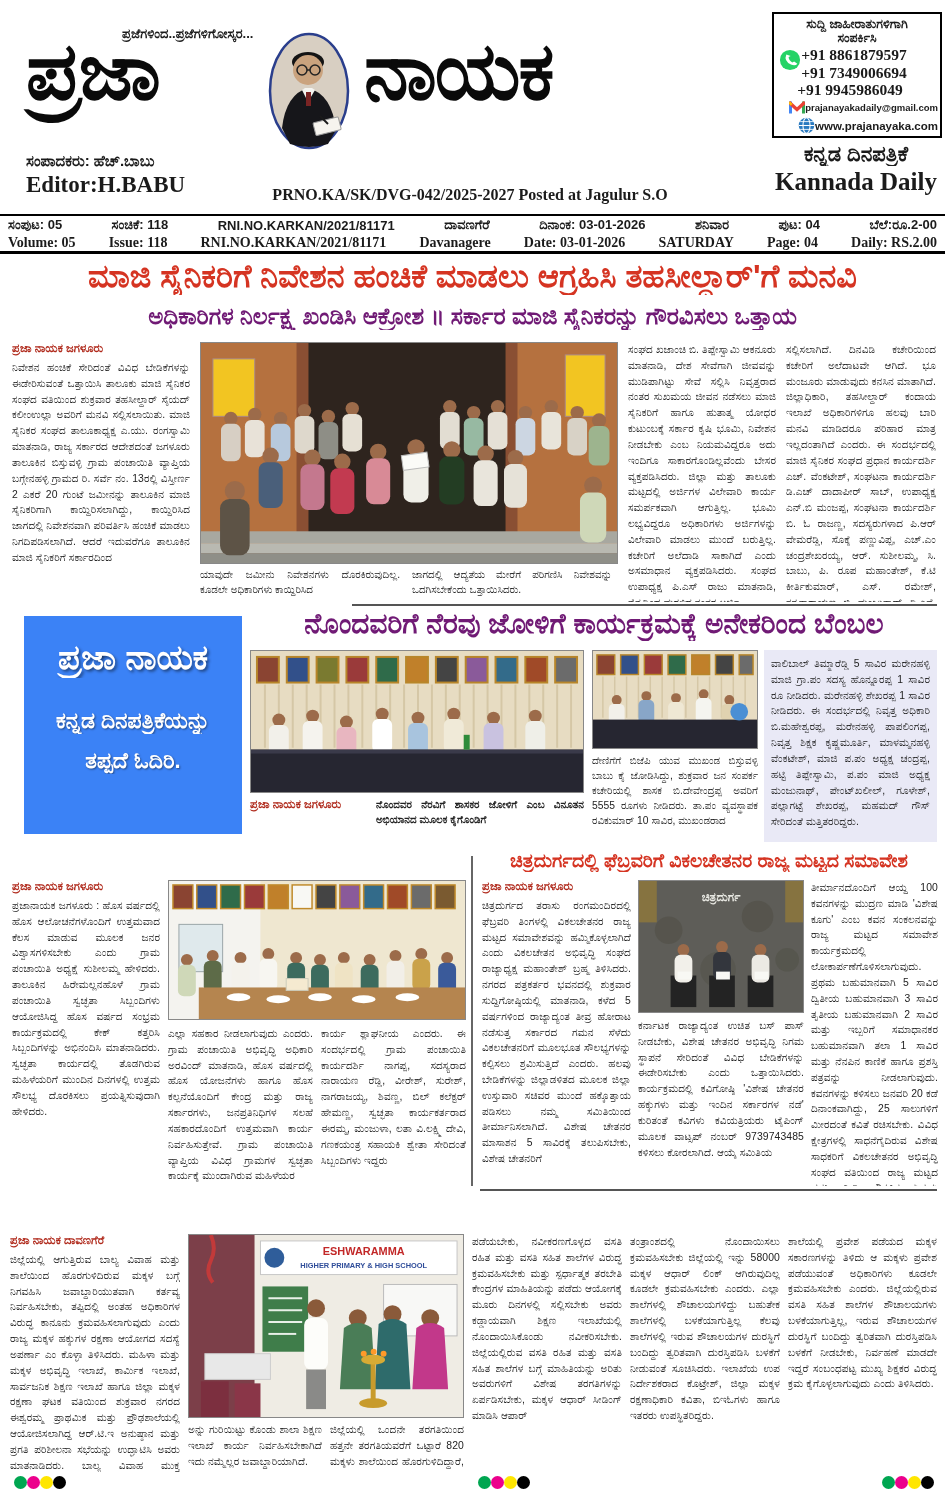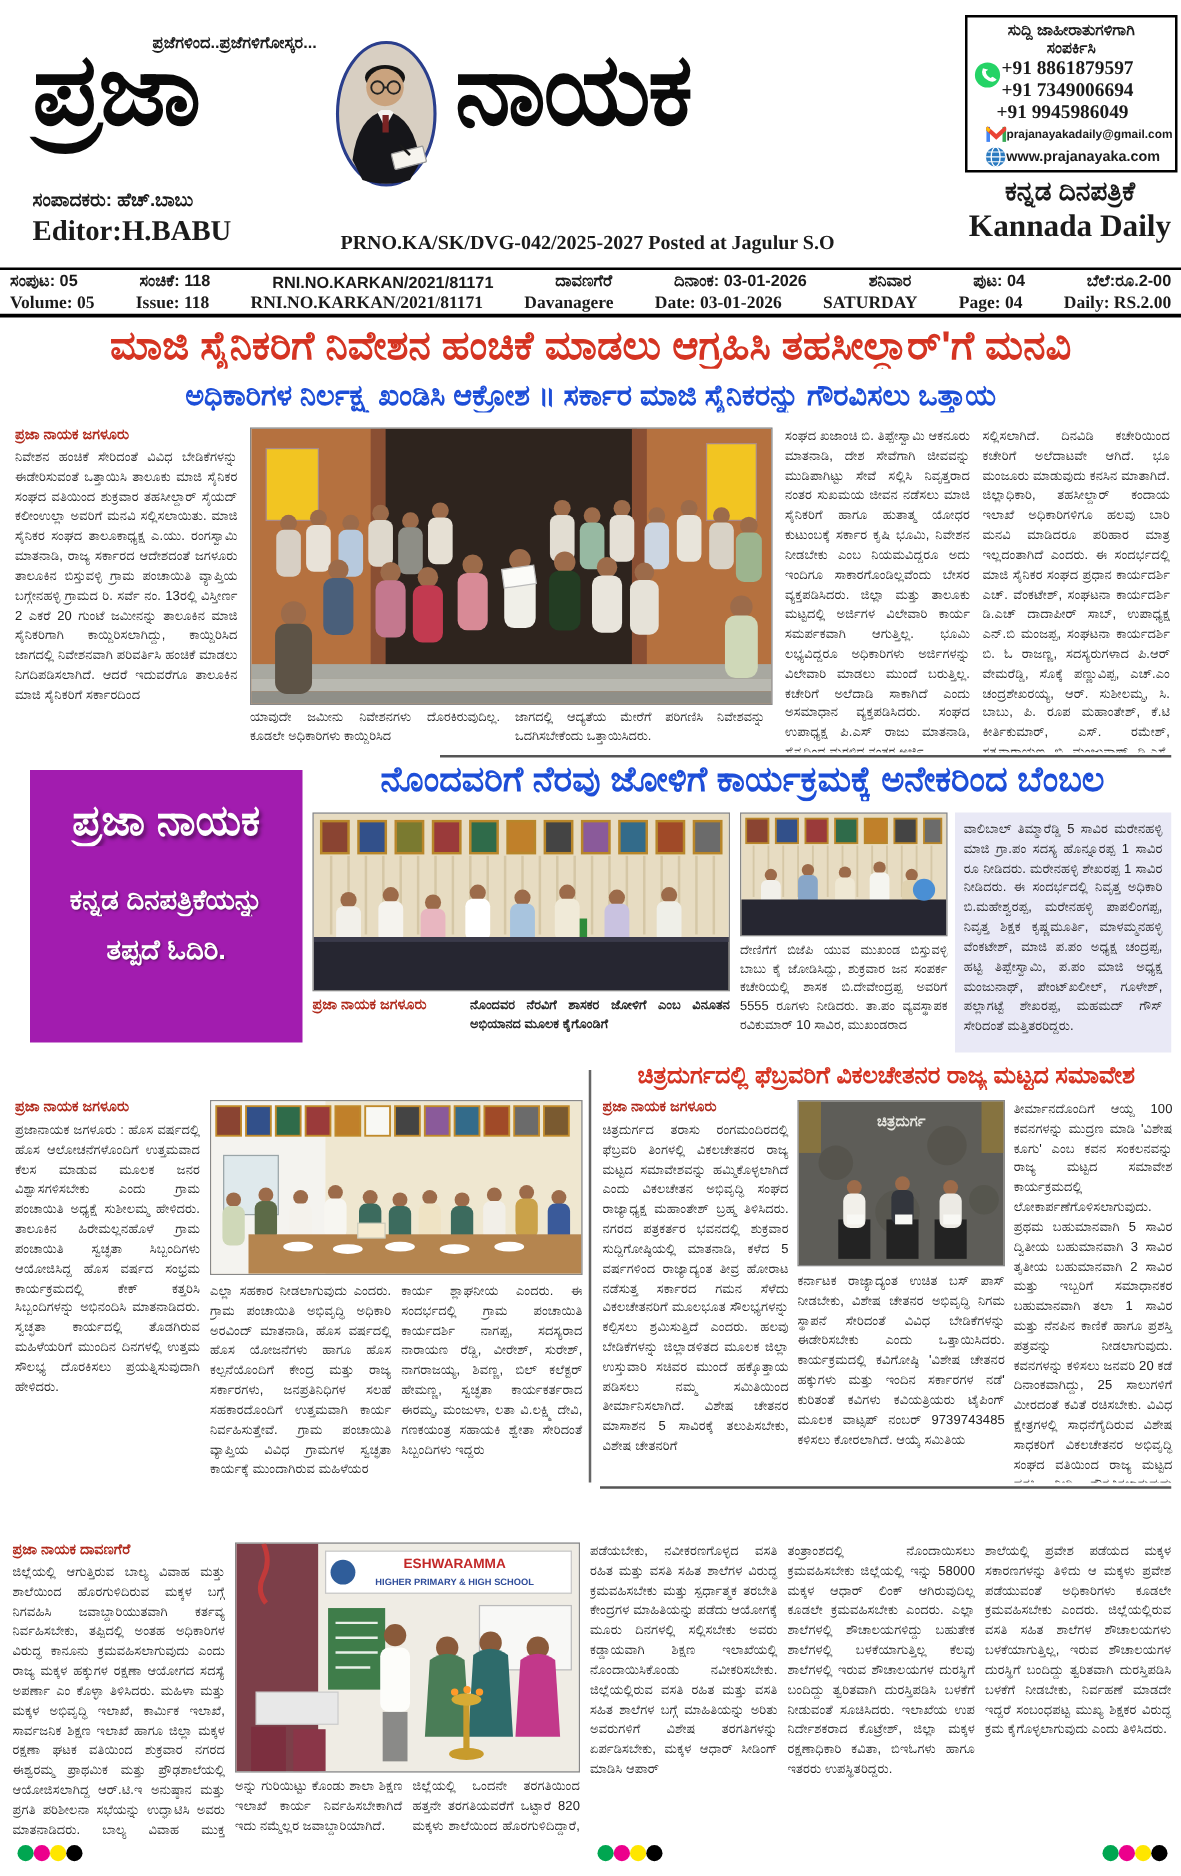--- a/index.html
+++ b/index.html
@@ -7,28 +7,28 @@
         font-family:"Liberation Sans",sans-serif;color:#1b1b1b;overflow:hidden}
   .abs{position:absolute}
   .b{font-weight:700}
   .serif{font-family:"Liberation Serif",serif}
   .center{text-align:center}
   .one{white-space:nowrap;overflow:hidden}
   .clip{overflow:hidden}
   .body-txt{font-size:10.4px;line-height:1.52;text-align:justify;letter-spacing:.1px;color:#222}
   .byline{color:#b02a1c;font-weight:700;font-size:11.5px;margin-bottom:5px}
   .h-red{color:#d53422}
-  .h-green{color:#1d4ed8}
+  .h-green{color:#701a75}
   .headline{font-weight:700;text-align:center}
   .ph{display:block;width:100%;height:100%;border:1px solid #888;box-sizing:border-box;background:#ddd}
   .caption{font-size:10.3px;line-height:1.45;text-align:justify;color:#222}
   .mast-title{font-weight:700;color:#0a0a0a;line-height:1;letter-spacing:-2px}
   .contact-box{border:2.5px solid #000;box-sizing:border-box;text-align:center;background:#fff}
   .info-row{display:flex;justify-content:space-between;align-items:center;padding:0 8px}
-  .promo{background:#a21caf;color:#fff;text-align:center;box-sizing:border-box}
+  .promo{background:#3b82f6;color:#fff;text-align:center;box-sizing:border-box}
   .promo .l1{font-size:34px;font-weight:700;margin-top:22px;text-shadow:2px 2px 3px rgba(0,0,0,.45)}
   .promo .l2{font-size:22px;font-weight:700;margin-top:30px;text-shadow:1px 1px 2px rgba(0,0,0,.45)}
   .promo .l3{font-size:22px;font-weight:700;margin-top:14px;text-shadow:1px 1px 2px rgba(0,0,0,.45)}
   .lavender{background:#e9e9f6;padding:6px 7px;box-sizing:border-box}
   .hrule{background:#555;height:1.5px}
   .vrule{background:#666;width:1.5px}
   .dots{position:absolute;top:1476px;display:flex}
   .dots i{display:block;width:13px;height:13px;border-radius:50%;margin-right:0px}
   .c0{background:#00a651}.c1{background:#ec008c}.c2{background:#ffe600}.c3{background:#000}
   .flexrow{display:flex}
@@ -79,21 +79,21 @@
       </div>
       <div style="display:flex;align-items:center;justify-content:flex-end;margin:2px 0 0 2px">
         <svg style="width:16px;height:13px;flex:none" viewBox="0 0 24 18">
           <rect x="0" y="0" width="4.5" height="18" fill="#4285f4"></rect>
           <rect x="19.5" y="0" width="4.5" height="18" fill="#34a853"></rect>
           <path d="M0 1 L12 12 L24 1" fill="none" stroke="#ea4335" stroke-width="5"></path>
           <path d="M0 1 L4 5" stroke="#fbbc05" stroke-width="4"></path>
         </svg>
         <span class="b" style="font-size:9.5px">prajanayakadaily@gmail.com</span>
       </div>
-      <div style="display:flex;align-items:center;justify-content:center;margin:3px 0 0 2px">
+      <div style="display:flex;align-items:center;justify-content:flex-end;margin:3px 0 0 2px">
         <svg style="width:17px;height:17px;flex:none" viewBox="0 0 24 24">
           <circle cx="12" cy="12" r="11" fill="#2a7ac0"></circle>
           <ellipse cx="12" cy="12" rx="5" ry="11" fill="none" stroke="#fff" stroke-width="1.5"></ellipse>
           <line x1="1" y1="12" x2="23" y2="12" stroke="#fff" stroke-width="1.5"></line>
           <line x1="3" y1="6.5" x2="21" y2="6.5" stroke="#fff" stroke-width="1.2"></line>
           <line x1="3" y1="17.5" x2="21" y2="17.5" stroke="#fff" stroke-width="1.2"></line>
         </svg>
         <span class="b" style="font-size:11.5px">www.prajanayaka.com</span>
       </div>
     </div>

